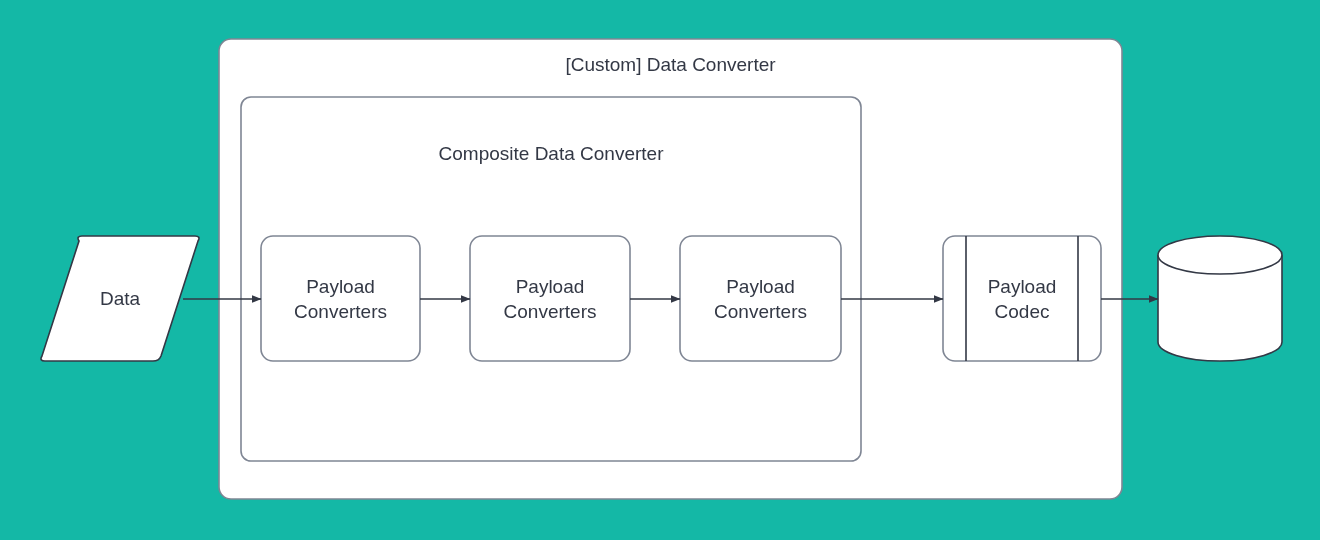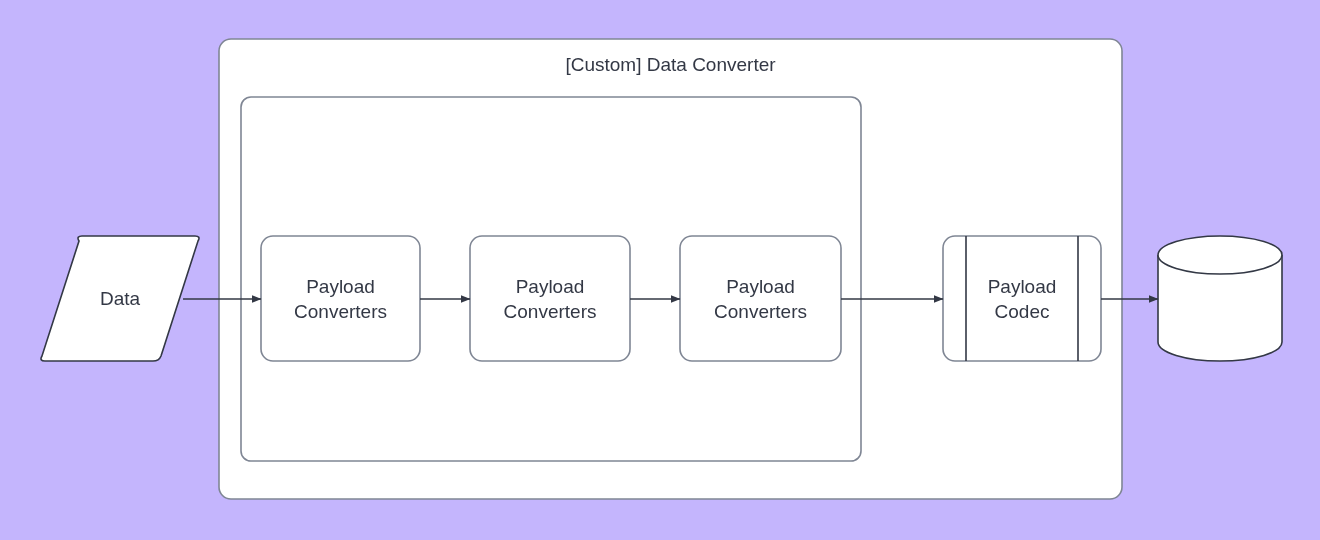--- a/index.html
+++ b/index.html
@@ -7,21 +7,21 @@
     padding: 0;
     background: #ffffff;
   }
   body {
     font-family: "Liberation Sans", sans-serif;
   }
   #canvas {
     position: relative;
     width: 1320px;
     height: 540px;
-    background: #c4b5fd;
+    background: #14b8a6;
     overflow: hidden;
   }
   .svg-layer {
     position: absolute;
     top: 0;
     left: 0;
     width: 1320px;
     height: 540px;
   }
   .label {
@@ -78,20 +78,21 @@
 
     <line x1="183" y1="299" x2="261" y2="299" stroke="#333845" stroke-width="1.6" marker-end="url(#arrowhead)"></line>
     <line x1="420" y1="299" x2="470" y2="299" stroke="#333845" stroke-width="1.6" marker-end="url(#arrowhead)"></line>
     <line x1="630" y1="299" x2="680" y2="299" stroke="#333845" stroke-width="1.6" marker-end="url(#arrowhead)"></line>
     <line x1="841" y1="299" x2="943" y2="299" stroke="#333845" stroke-width="1.6" marker-end="url(#arrowhead)"></line>
     <line x1="1101" y1="299" x2="1158" y2="299" stroke="#333845" stroke-width="1.6" marker-end="url(#arrowhead)"></line>
   </svg>
 
   <div class="label container-title" style="left:219px; top:52px; width:903px;">[Custom] Data Converter</div>
 
+  <div class="label container-title" style="left:241px; top:141px; width:620px;">Composite Data Converter</div>
 
   <div class="label node-label" style="left:40px; top:286px; width:160px;">Data</div>
 
   <div class="label node-label" style="left:261px; top:274px; width:159px;">Payload
 Converters</div>
 
   <div class="label node-label" style="left:470px; top:274px; width:160px;">Payload
 Converters</div>
 
   <div class="label node-label" style="left:680px; top:274px; width:161px;">Payload

